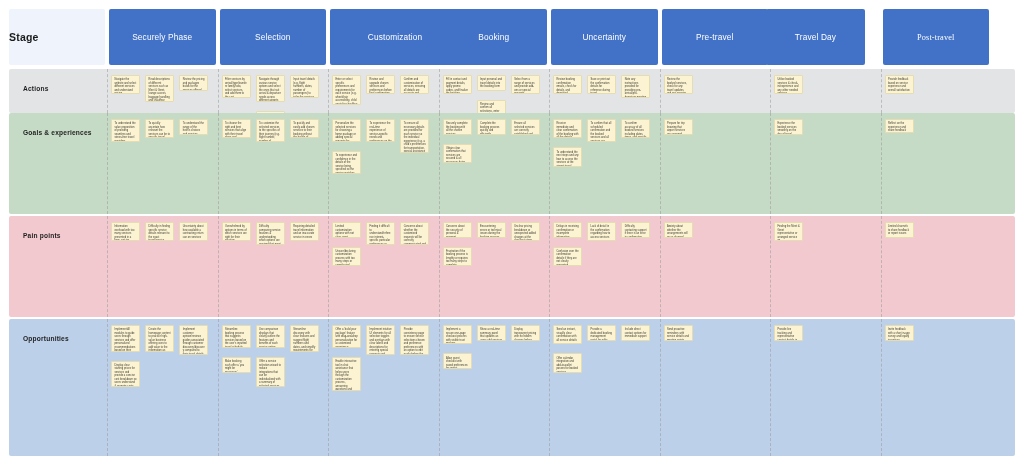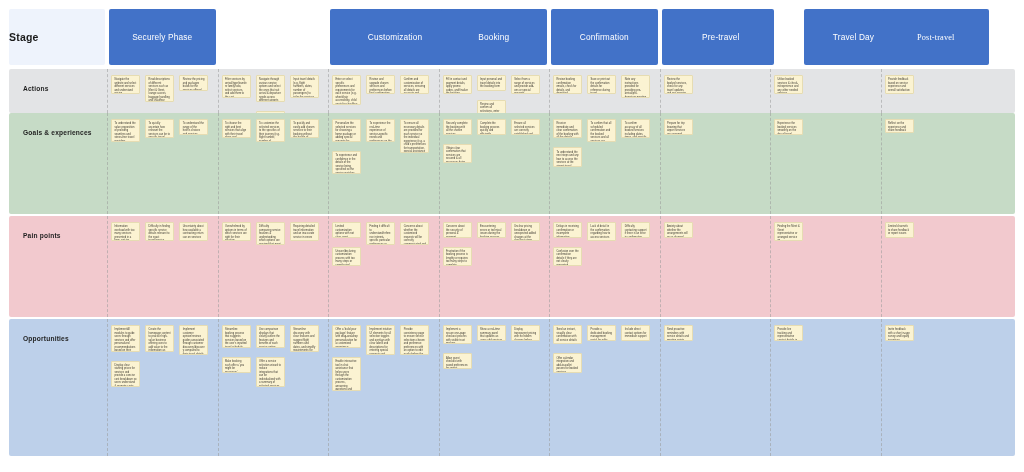--- a/index.html
+++ b/index.html
@@ -38,33 +38,36 @@
 
 <div id="board">
   <div class="hdr-row">
     <div class="stage-cell">
       <span>Stage</span>
     </div>
   </div>
 <div class="phase-cell" style="left: 100px; width: 106.5px;">
       <span>Securely Phase</span>
     </div>
+    <div class="phase-cell" style="left: 210.5px; width: 106.5px;">
+      <span>Selection</span>
+    </div>
     <div class="phase-cell" style="left: 321px; width: 130px;">
       <span>Customization</span>
     </div>
     <div class="phase-cell" style="left: 431.5px; width: 106.5px; text-align: right;">
       <span>Booking</span>
     </div>
     <div class="phase-cell" style="left: 542px; width: 106.5px;">
-      <span>Confirmation</span>
-    </div>
-    <div class="phase-cell" style="left: 652.5px; width: 106.5px; padding-left: 6px;">
+      <span>Uncertainty</span>
+    </div>
+    <div class="phase-cell" style="left: 652.5px; width: 106.5px;">
       <span>Pre-travel</span>
     </div>
-    <div class="phase-cell" style="left: 795px; width: 99px; text-align: right;">
+    <div class="phase-cell" style="left: 757px; width: 99px; text-align: right;">
       <span>Travel Day</span>
     </div>
     <div class="phase-cell" style="left: 873.5px; width: 106.5px; font-family: Liberation Serif, serif;">
       <span>Post-travel</span>
     </div>
     <div class="band actions" style="top: 60px; height: 44px;">
       <div class="label">
         <span>Actions</span>
       </div>
       <div class="vline" style="left: 98px;"></div>

